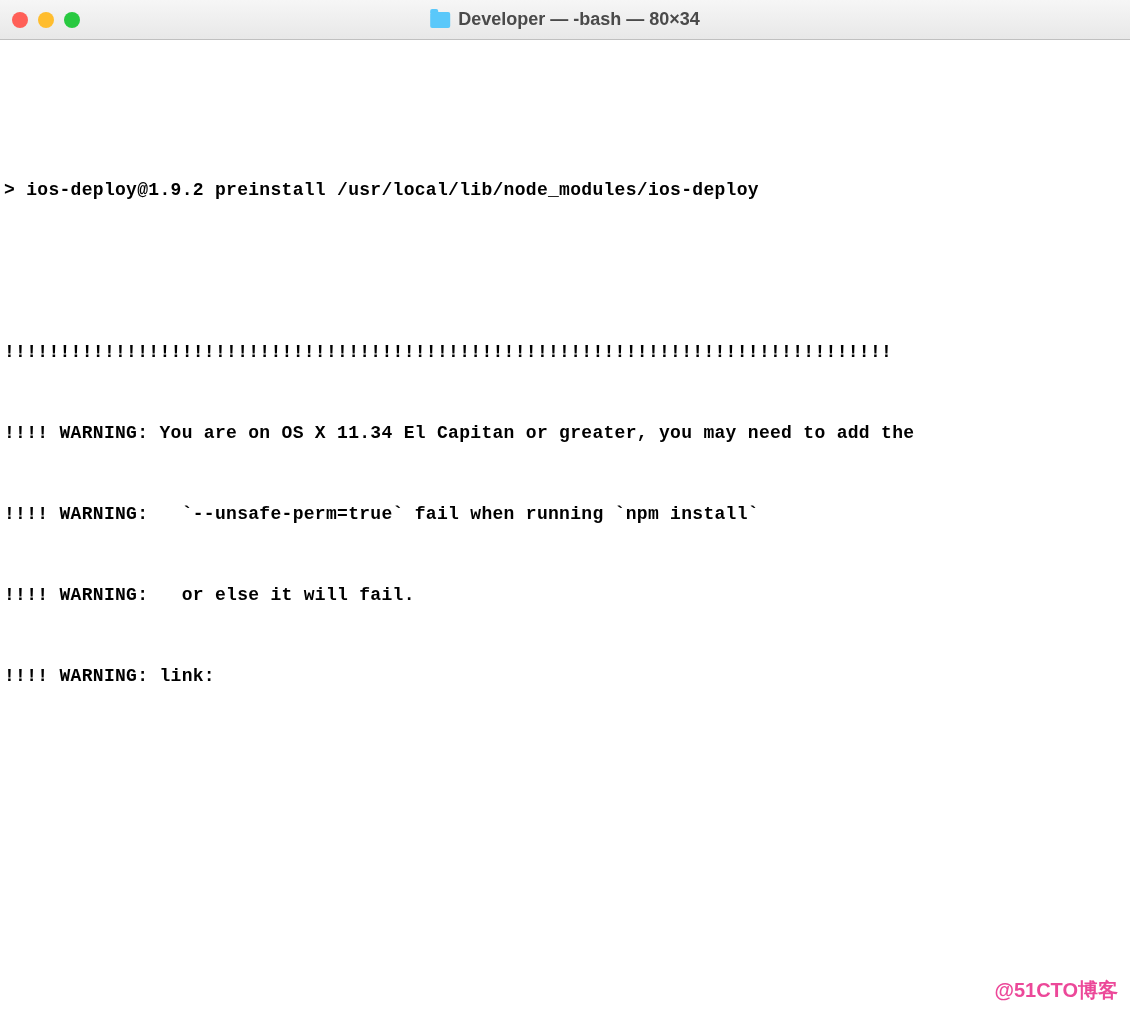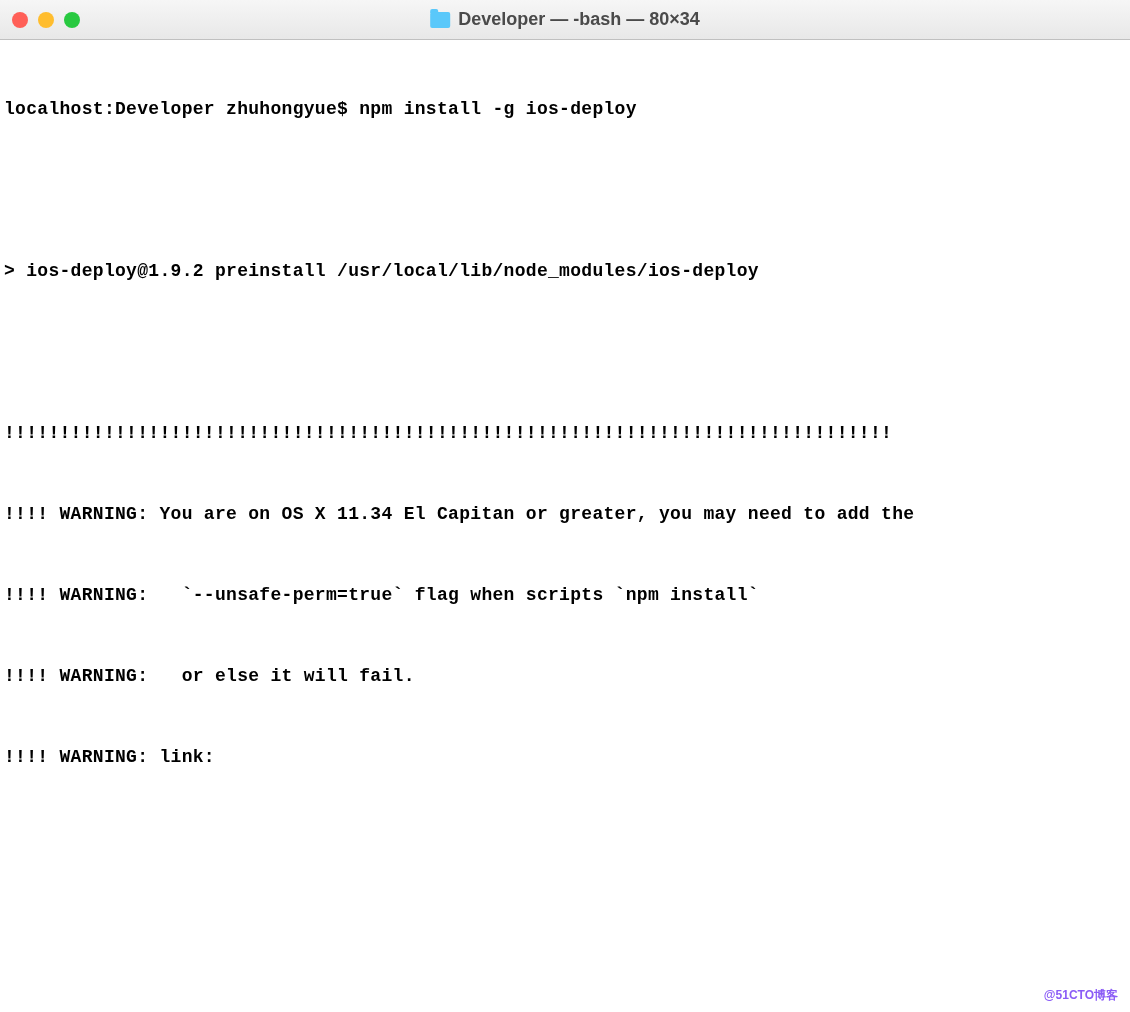--- a/index.html
+++ b/index.html
@@ -75,48 +75,47 @@
       word-wrap: break-word;
       letter-spacing: 0.3px;
     }
     .line {
       min-height: 27px;
     }
     .watermark {
       position: absolute;
       bottom: 8px;
       right: 12px;
-      color: #8b5cf6;
-      font-size: 12px;
+      color: #ec4899;
+      font-size: 20px;
       font-family: -apple-system, Arial, sans-serif;
     }
   </style>
 </head>
 <body>
 
 <div class="titlebar">
   <div class="traffic-lights">
     <div class="traffic-light tl-close"></div>
     <div class="traffic-light tl-min"></div>
     <div class="traffic-light tl-max"></div>
   </div>
   <div class="titlebar-title">
     <span class="folder-icon"></span>
     <span>Developer — -bash — 80×34</span>
   </div>
 </div>
 
 <div class="terminal">
-  <div class="line">localhost:Developer zhuhongyue$ npm install -g ios-deploy</div>
   <div class="line"></div>
   <div class="line">&gt; ios-deploy@1.9.2 preinstall /usr/local/lib/node_modules/ios-deploy</div>
   <div class="line"></div>
   <div class="line">!!!!!!!!!!!!!!!!!!!!!!!!!!!!!!!!!!!!!!!!!!!!!!!!!!!!!!!!!!!!!!!!!!!!!!!!!!!!!!!!</div>
   <div class="line">!!!! WARNING: You are on OS X 11.34 El Capitan or greater, you may need to add the</div>
-  <div class="line">!!!! WARNING:   `--unsafe-perm=true` flag when scripts `npm install`</div>
+  <div class="line">!!!! WARNING:   `--unsafe-perm=true` fail when running `npm install`</div>
   <div class="line">!!!! WARNING:   or else it will fail.</div>
   <div class="line">!!!! WARNING: link:</div>
   
   
   
   
   
   
   
 

